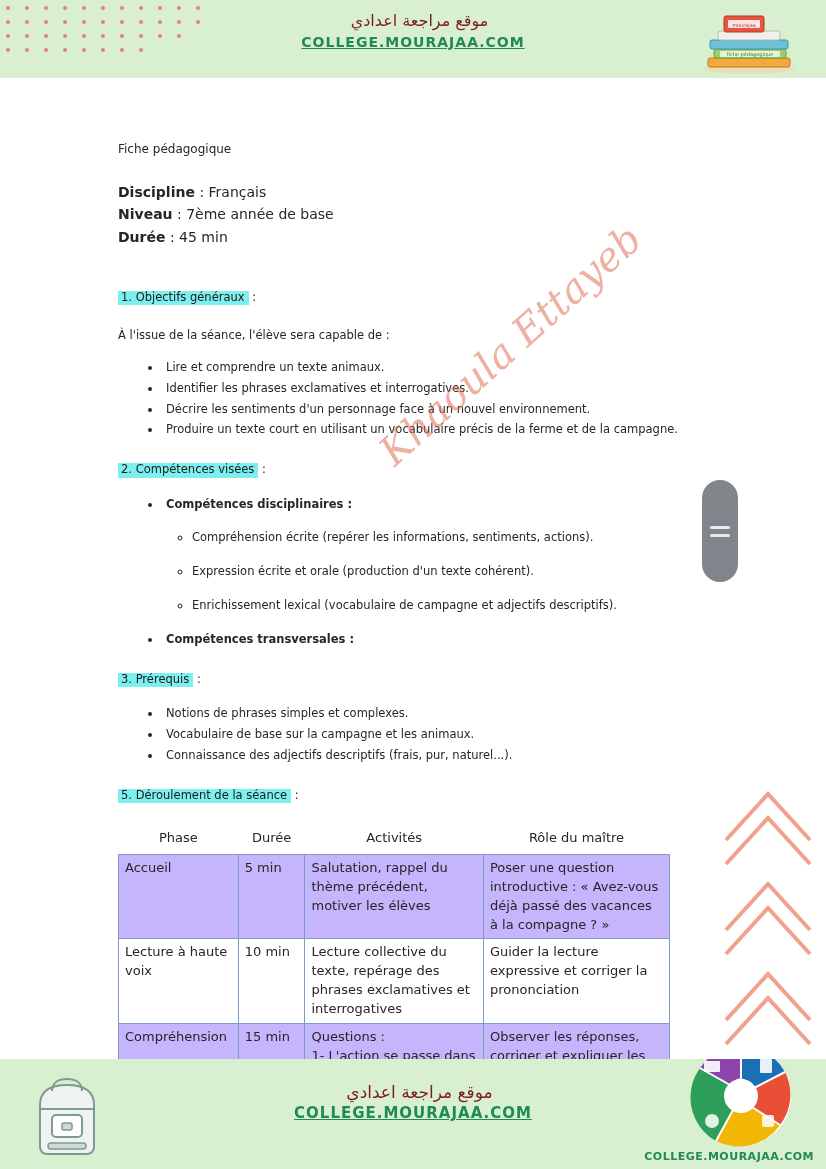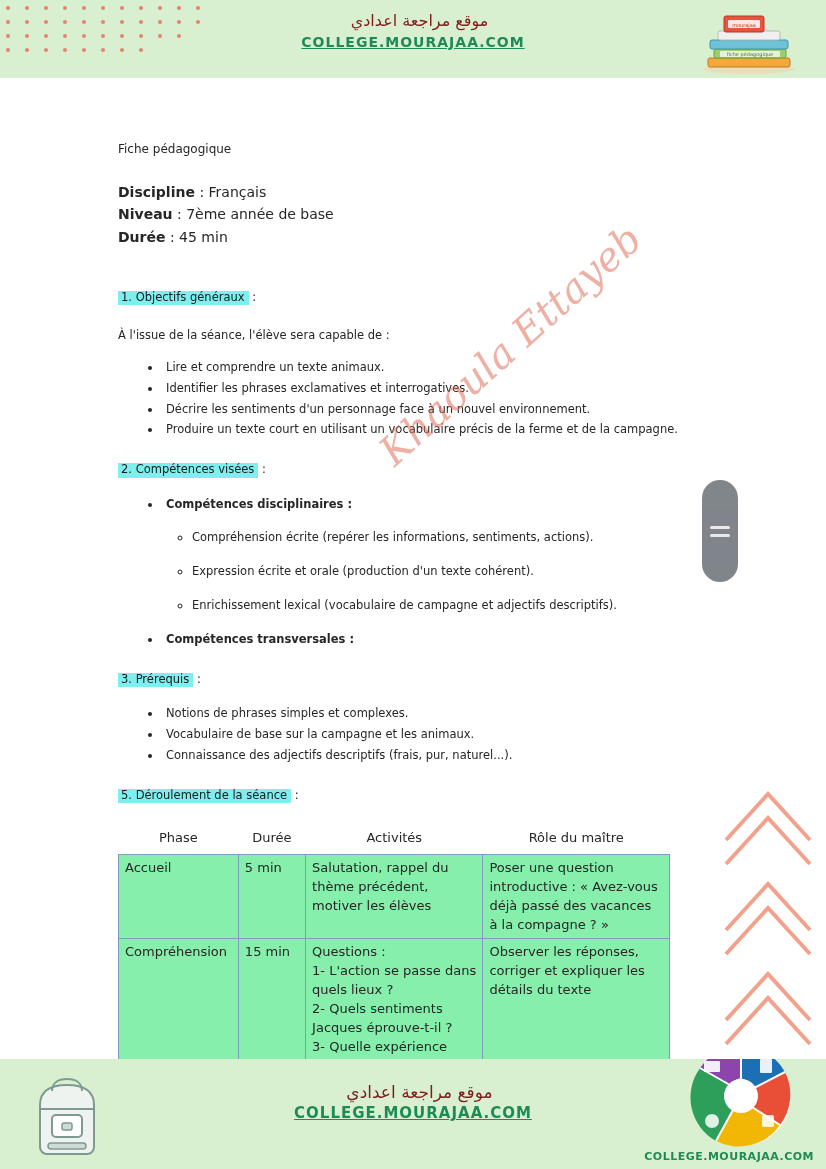--- a/index.html
+++ b/index.html
@@ -211,21 +211,21 @@
     padding: 4px 6px;
     vertical-align: top;
     line-height: 1.45;
   }
   table.deroulement thead th {
     border: none;
     font-weight: normal;
     text-align: center;
     padding-bottom: 6px;
   }
-  table.deroulement td.shaded { background: #86efac; }
+  table.deroulement td.shaded { background: #c4b5fd; }
   table.deroulement td.plain { background: #ffffff; }
   .col-phase { width: 108px; }
   .col-duree { width: 58px; }
   .col-act   { width: 186px; margin-top: 41px; }
   .col-role  { width: 196px; }
 
   
   .watermark {
     position: absolute;
     left: 370px;
@@ -376,20 +376,26 @@
       </tr>
     </thead>
     <tbody>
       <tr>
         <td class="shaded col-phase">Accueil</td>
         <td class="shaded col-duree">5 min</td>
         <td class="shaded col-act">Salutation, rappel du thème précédent, motiver les élèves</td>
         <td class="shaded col-role">Poser une question introductive : « Avez-vous déjà passé des vacances à la compagne ? »</td>
       </tr>
       <tr>
+        <td class="plain col-phase">Lecture à haute voix</td>
+        <td class="plain col-duree">10 min</td>
+        <td class="plain col-act">Lecture collective du texte, repérage des phrases exclamatives et interrogatives</td>
+        <td class="plain col-role">Guider la lecture expressive et corriger la prononciation</td>
+      </tr>
+      <tr>
         <td class="shaded col-phase">Compréhension</td>
         <td class="shaded col-duree">15 min</td>
         <td class="shaded col-act" style="white-space:pre-line">Questions :
 1- L'action se passe dans quels lieux ?
 2- Quels sentiments Jacques éprouve-t-il ?
 3- Quelle expérience nouvelle</td>
         <td class="shaded col-role">Observer les réponses, corriger et expliquer les détails du texte</td>
       </tr>
     </tbody>
   </table>

